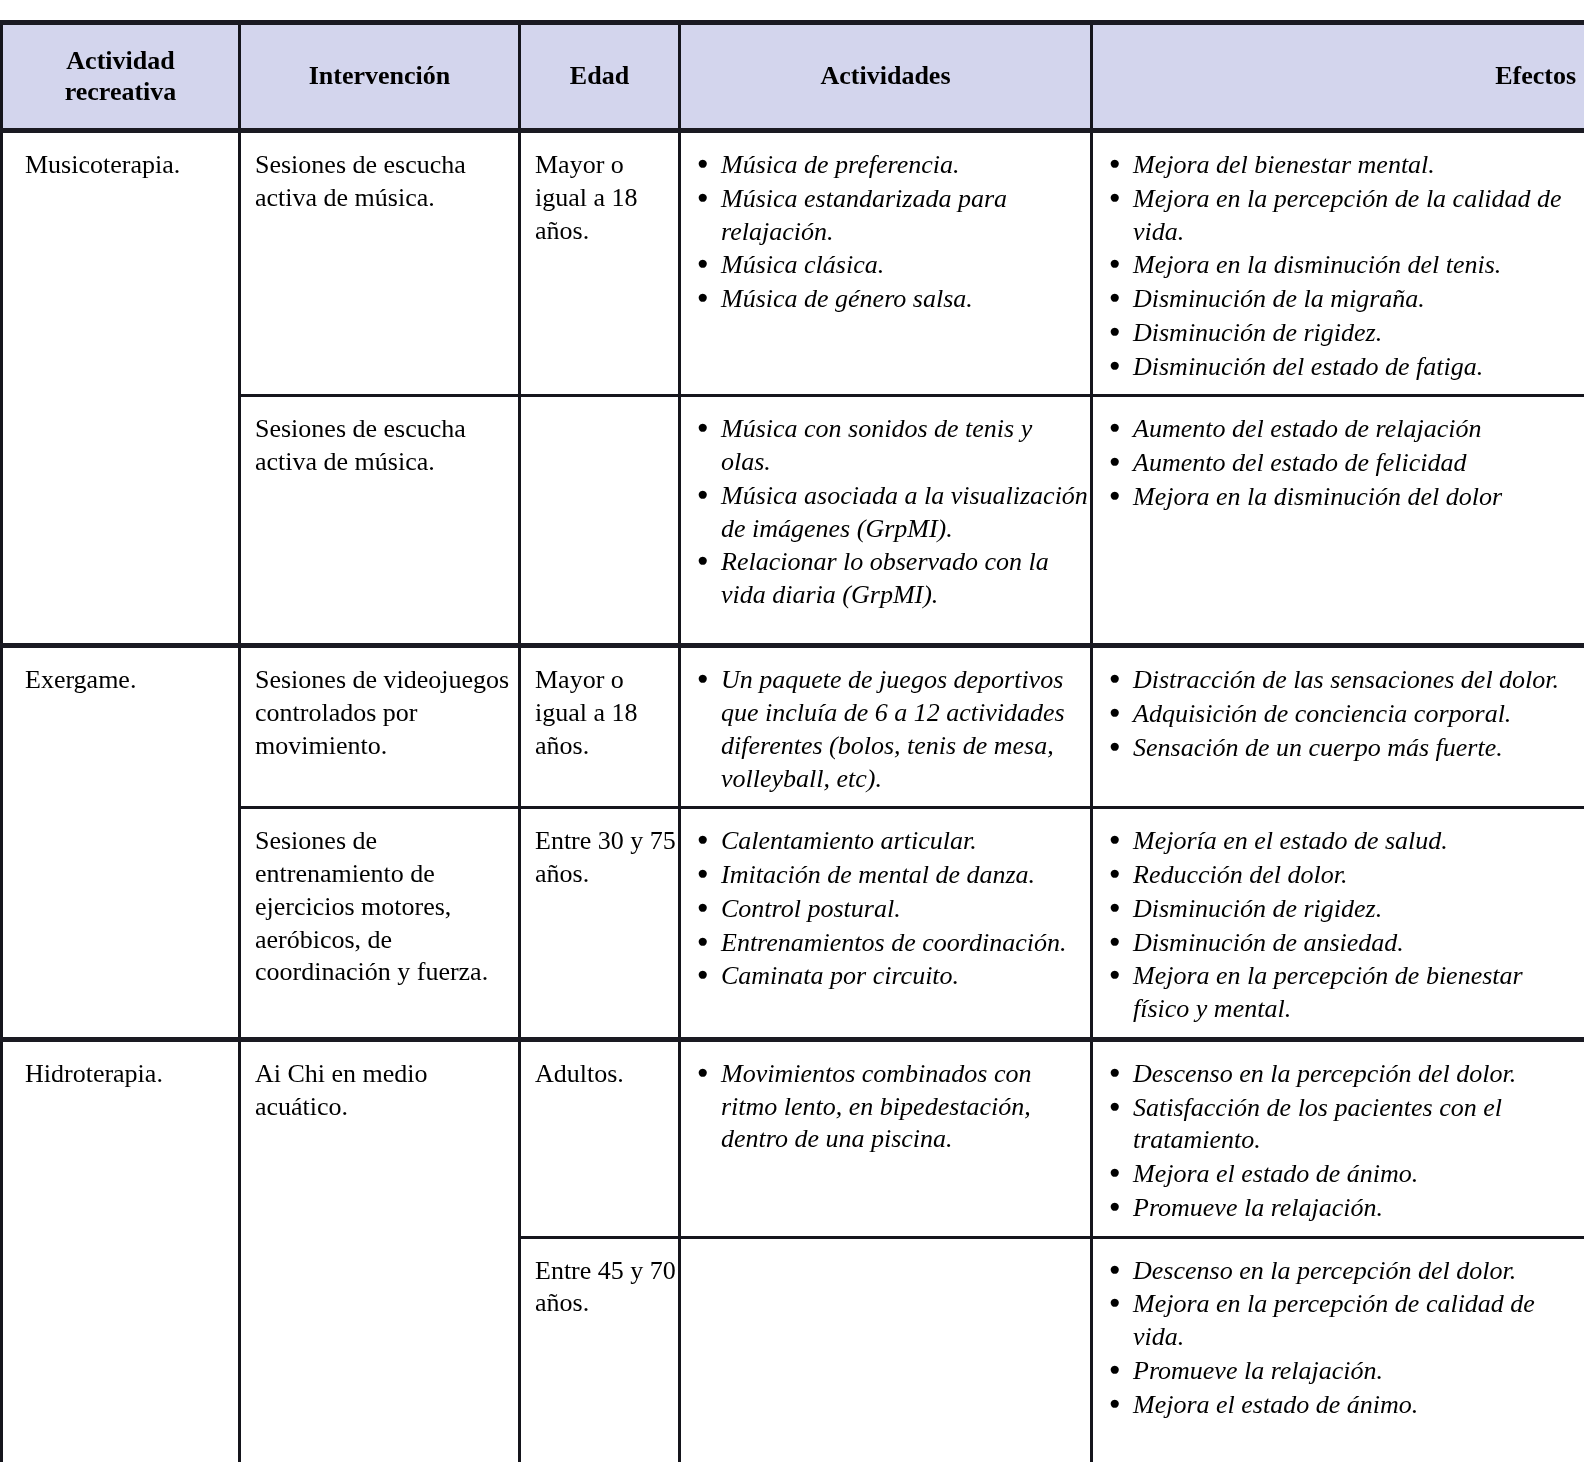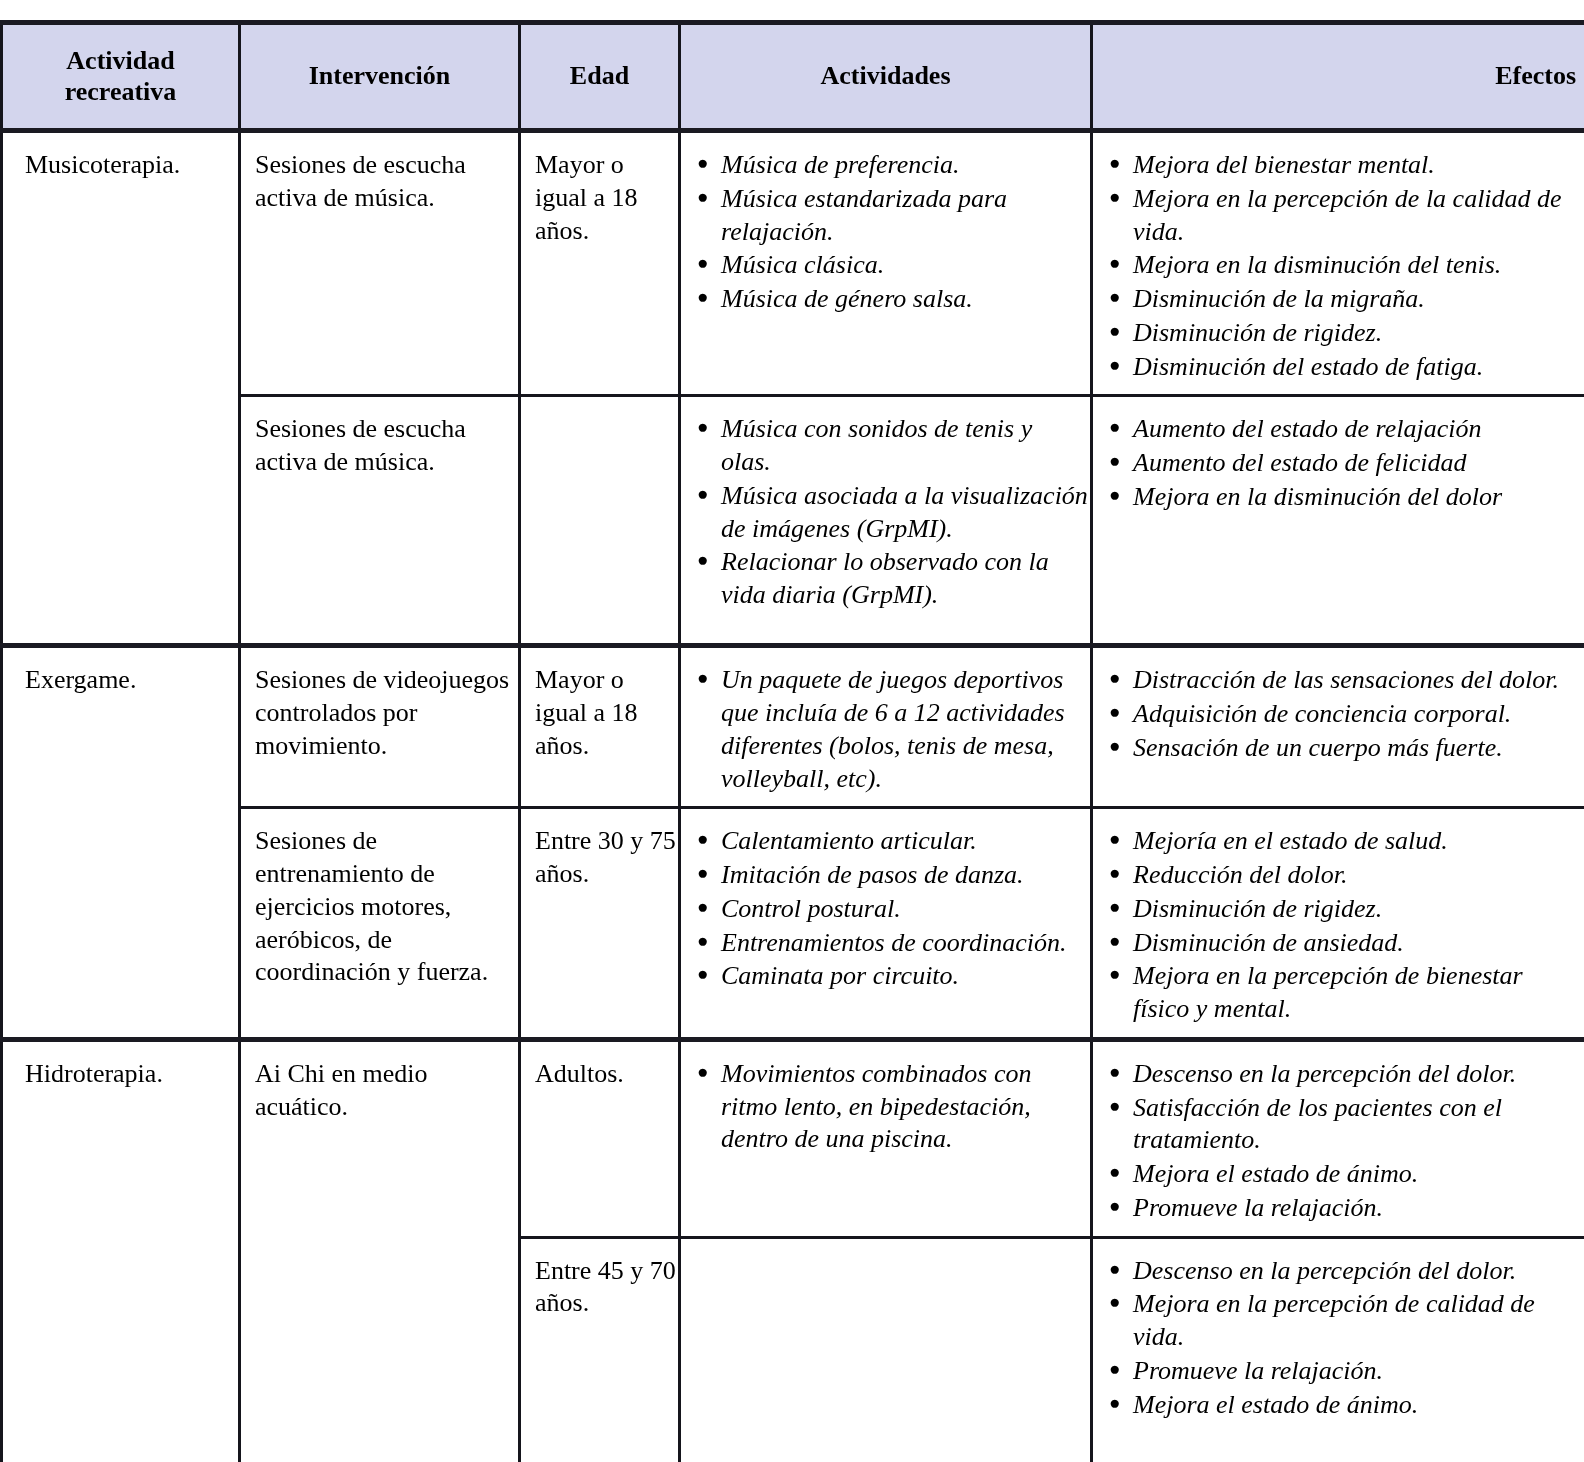--- a/index.html
+++ b/index.html
@@ -207,21 +207,21 @@
       <tr class="subrow">
         <td class="cell-interv" style="height:210px;">
           <span class="plain-text">Sesiones de entrenamiento de ejercicios motores, aeróbicos, de coordinación y fuerza.</span>
         </td>
         <td class="cell-edad">
           <span class="plain-text">Entre 30 y 75 años.</span>
         </td>
         <td>
           <ul class="bullets">
               <li>Calentamiento articular.</li>
-              <li>Imitación de pasos de danza.</li>
+              <li>Imitación de mental de danza.</li>
               <li>Control postural.</li>
               <li>Entrenamientos de coordinación.</li>
               <li>Caminata por circuito.</li>
             </ul>
         </td>
         <td>
           <ul class="bullets">
               <li>Mejoría en el estado de salud.</li>
               <li>Reducción del dolor.</li>
               <li>Disminución de rigidez.</li>

